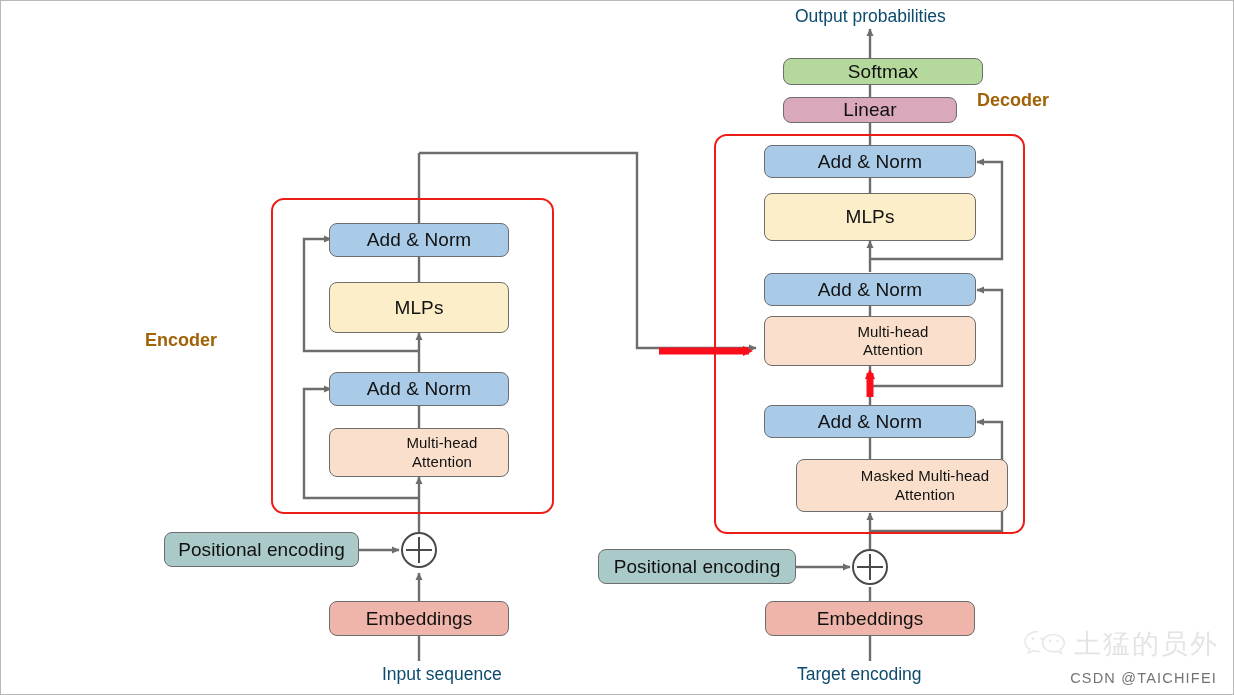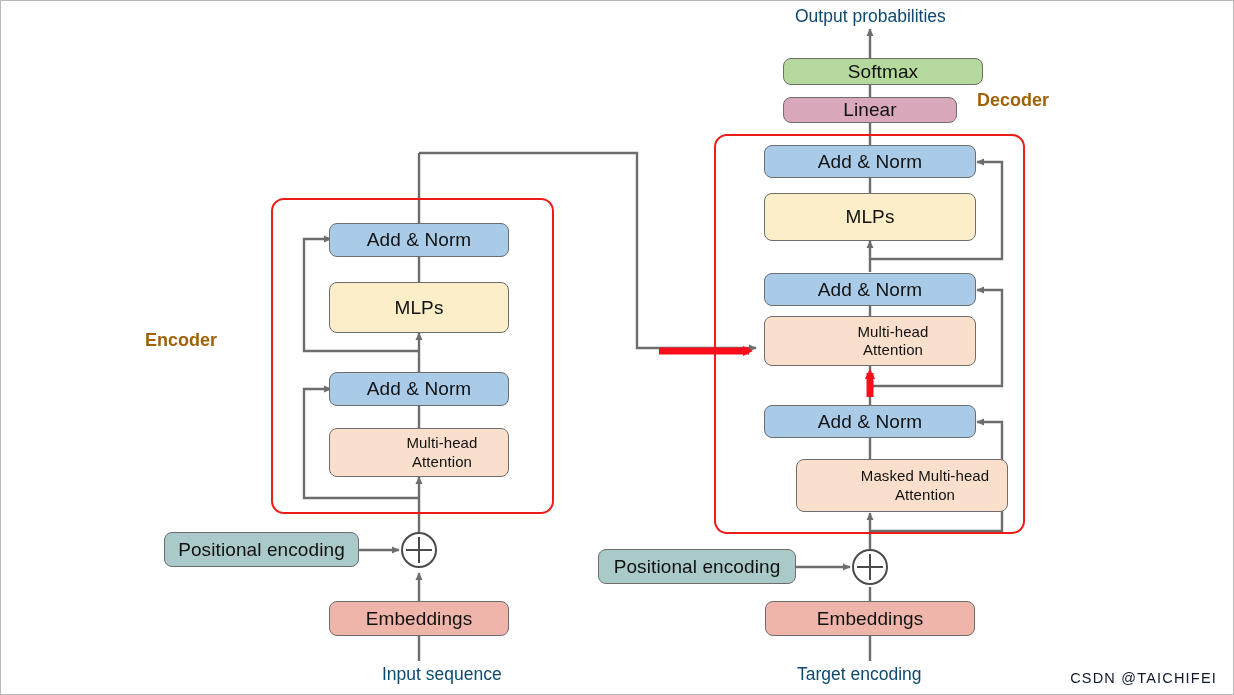--- a/index.html
+++ b/index.html
@@ -107,21 +107,21 @@
     color: #cfcfcf;
     letter-spacing: 2px;
     font-family: "DejaVu Sans", sans-serif;
   }
   #wechat-icon { width: 44px; height: 32px; }
   #csdn-credit {
     position: absolute;
     right: 16px;
     bottom: 8px;
     font-size: 14.5px;
-    color: #0f172a;
+    color: #737373;
     letter-spacing: 1.2px;
     z-index: 9;
     font-family: "Liberation Sans", sans-serif;
   }
 </style>
 </head>
 <body>
 
 <div id="canvas">
 
@@ -245,16 +245,33 @@
 Attention</div>
 
   <div class="node" style="left:597px; top:548px; width:198px; height:35px; background:#a9cac8;">Positional encoding</div>
 
   <div class="oplus" style="left:851px; top:548px;"></div>
 
   <div class="node" style="left:764px; top:600px; width:210px; height:35px; background:#efb5ab;">Embeddings</div>
 
   <div class="plain-label" style="left:796px; top:663px;">Target encoding</div>
 
+  <div id="watermark">
+    <svg id="wechat-icon" viewBox="0 0 44 32" xmlns="http://www.w3.org/2000/svg">
+      <g fill="none" stroke="#d6d6d6" stroke-width="1.6">
+        <path d="M17 3.5C9.8 3.5 4 8 4 13.4c0 3 1.8 5.7 4.6 7.5L7.4 25l4.6-2.3c1.5.45 3.2.7 5 .7
+                 .55 0 1.1-.02 1.6-.07"></path>
+        <path d="M39.6 21.5c2.2-1.6 3.6-3.9 3.6-6.4 0-4.8-4.8-8.6-10.8-8.6S21.6 10.3 21.6 15.1
+                 c0 4.8 4.8 8.7 10.8 8.7 1.35 0 2.6-.2 3.8-.5l3.8 1.9-1-3.1z"></path>
+      </g>
+      <g fill="#d6d6d6">
+        <circle cx="12" cy="10.6" r="1.5"></circle>
+        <circle cx="21" cy="10.6" r="1.5"></circle>
+        <circle cx="29" cy="13" r="1.3"></circle>
+        <circle cx="36.5" cy="13" r="1.3"></circle>
+      </g>
+    </svg>
+    <span class="wm-text">土猛的员外</span>
+  </div>
 
   <div id="csdn-credit">CSDN @TAICHIFEI</div>
 
 </div>
 
 </body></html>

